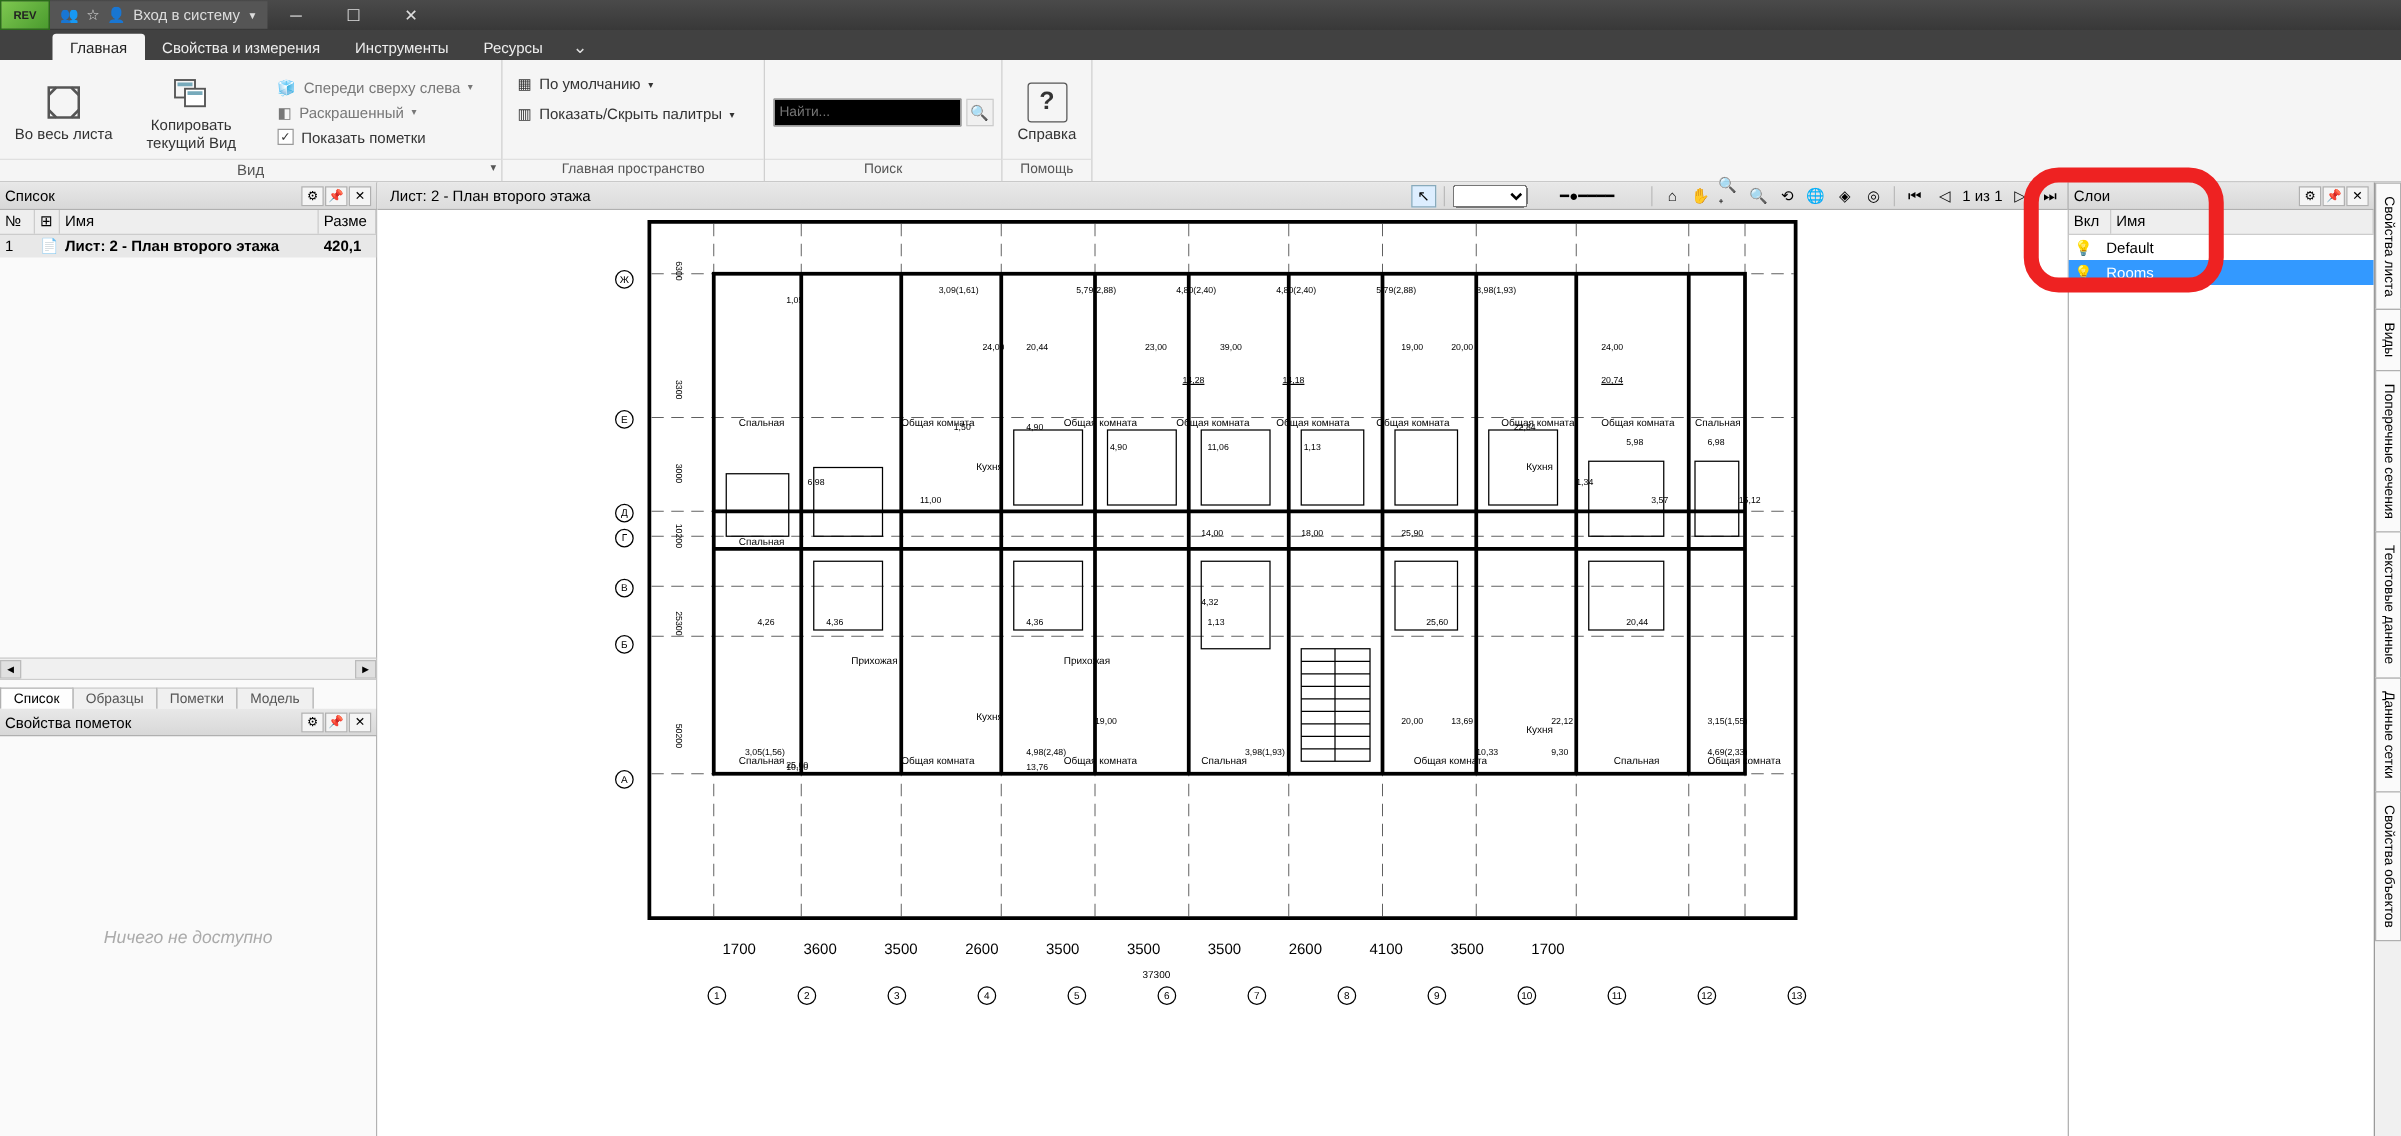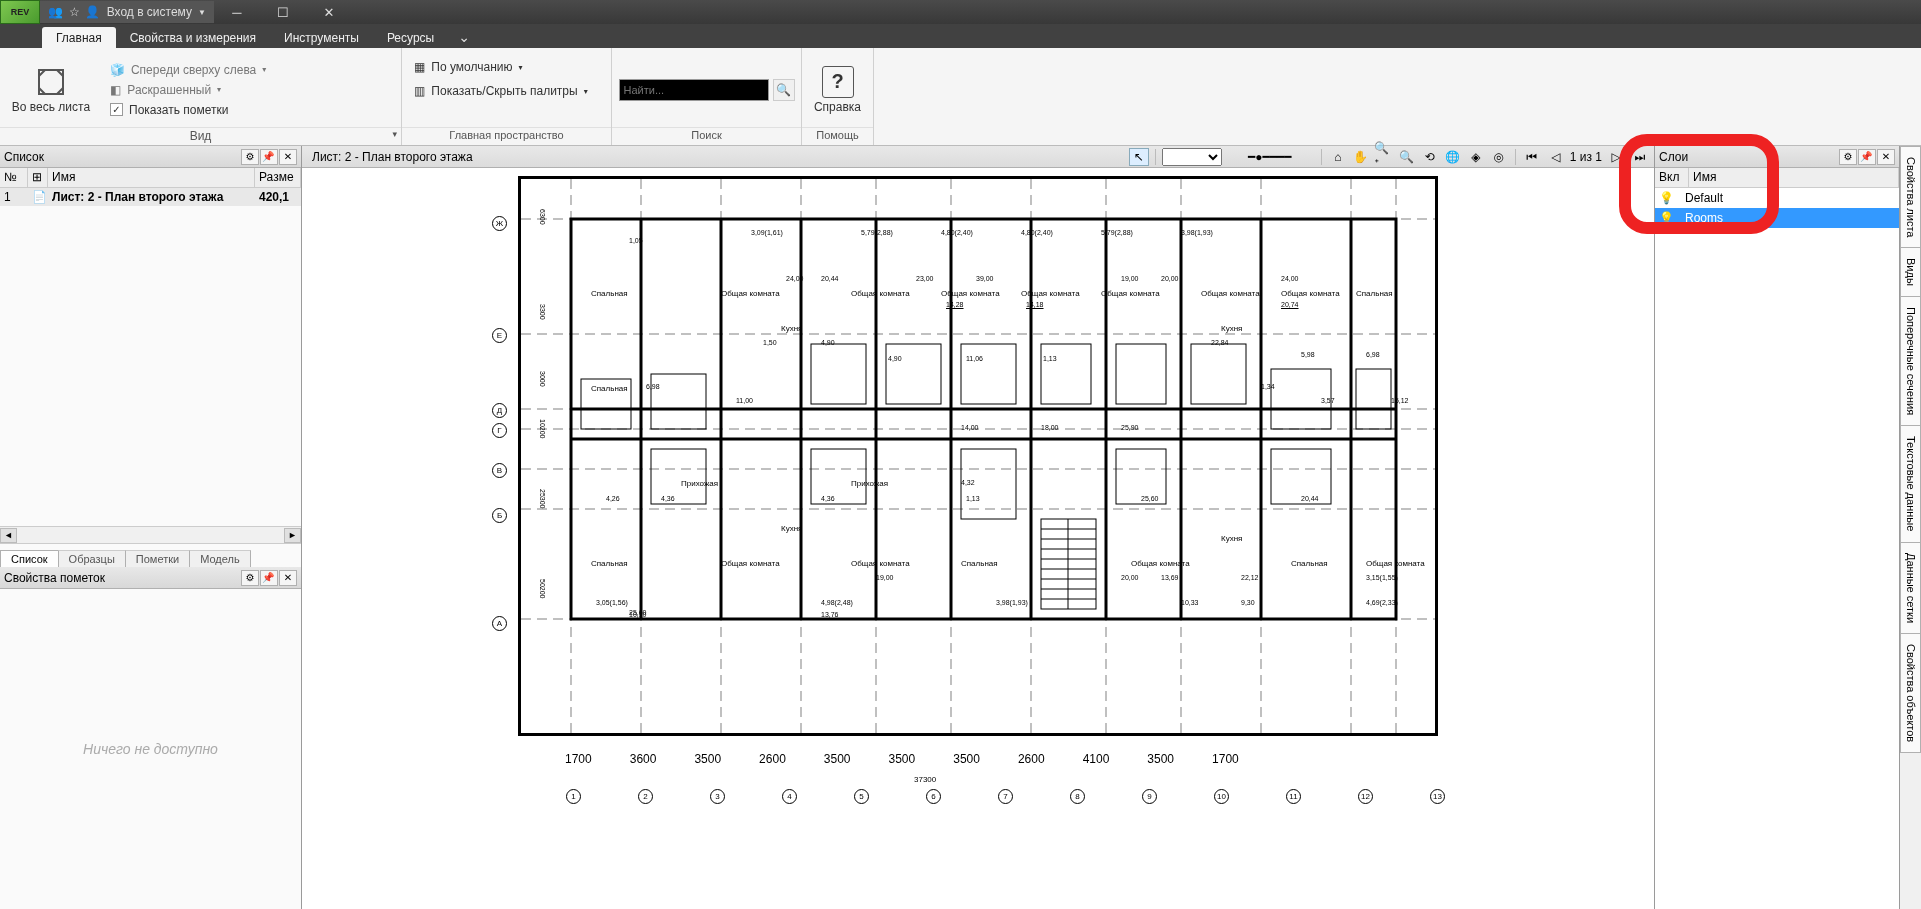--- a/index.html
+++ b/index.html
@@ -53,21 +53,21 @@
 .canvas-area{ flex:1; display:flex; flex-direction:column; background:#fff;}
 .canvas-tb{ height:22px; background:linear-gradient(#e8e8e8,#dcdcdc); border-bottom:1px solid #b0b0b0; display:flex; align-items:center; padding:0 4px; gap:3px; font-size:11px;}
 .canvas-tb .sheetname{ padding:0 6px;}
 .canvas-tb .sep{ width:1px; height:16px; background:#bbb; margin:0 3px;}
 .canvas-tb .toolbtn{ width:20px; height:18px; display:flex; align-items:center; justify-content:center; cursor:pointer; border:1px solid transparent;}
 .canvas-tb .toolbtn.on{ border:1px solid #8ab; background:#def;}
 .canvas-tb .spacer{ flex:1;}
 .canvas-tb .pgnav{ display:flex; align-items:center; gap:4px;}
 .canvas-body{ flex:1; background:#fff; position:relative; overflow:hidden; display:flex; align-items:flex-start; justify-content:center; padding:8px 0;}
 .floorplan{ width:920px; height:560px; border:3px solid #000; position:relative; background:#fff; overflow:hidden;}
-.fp-room{ position:absolute; font-size:8px; text-align:center;}
+.fp-room{ position:absolute; font-size:8px; text-align:center;margin-top:45px;}
 .fp-dim{ position:absolute; font-size:7px;}
 .fp-bubble{ position:absolute; width:15px; height:15px; border:1.4px solid #000; border-radius:50%; display:flex; align-items:center; justify-content:center; font-size:8px; background:#fff;}
 
 .rightpanels{ width:245px; border-left:1px solid #9a9a9a; display:flex; flex-direction:column;}
 .layers-list{ background:#fff;}
 .layerrow{ display:flex; height:20px; align-items:center; font-size:11px;}
 .layerrow.sel{ background:#3399ff; color:#fff;}
 .layerrow .bulb{ width:24px; text-align:center;}
 .layerhdr-row{ display:flex; height:20px; background:#eee; border-bottom:1px solid #ccc; font-size:11px;}
 .layerhdr-row > div{ border-right:1px solid #ccc; padding:2px 4px;}
@@ -109,20 +109,29 @@
 
 <div class="ribbon">
   <div class="rgroup" style="width:402px">
     <div class="rgroup-body">
       <div class="bigbtn" style="width:90px">
         <div class="icon"><svg class="ic" viewBox="0 0 32 32">
               <rect x="4" y="4" width="24" height="24" fill="none" stroke="#555" stroke-width="2"></rect>
               <path d="M10 4L4 10 M22 4L28 10 M4 22L10 28 M28 22L22 28" stroke="#555" stroke-width="2"></path>
             </svg></div>
         <span>Во весь листа</span>
+      </div>
+      <div class="bigbtn" style="width:110px">
+        <div class="icon"><svg class="ic" viewBox="0 0 32 32">
+              <rect x="3" y="5" width="16" height="14" fill="none" stroke="#555" stroke-width="1.5"></rect>
+              <rect x="11" y="12" width="16" height="14" fill="#fff" stroke="#555" stroke-width="1.5"></rect>
+              <rect x="5" y="7" width="12" height="3" fill="#7ab"></rect>
+              <rect x="13" y="14" width="12" height="3" fill="#7ab"></rect>
+            </svg></div>
+        <span>Копировать текущий Вид</span>
       </div>
       <div style="display:flex; flex-direction:column; gap:2px; padding-left:6px;">
         <div class="smallbtn">
             <span>🧊</span>
             <span>Спереди сверху слева</span>
             <span style="font-size:8px">▾</span>
           </div>
         <div class="smallbtn">
             <span>◧</span>
             <span>Раскрашенный</span>
@@ -449,21 +458,21 @@
               <div class="fp-dim" style="left: 75px; top: 420px;">3,05(1,56)</div>
               <div class="fp-dim" style="left: 300px; top: 420px;">4,98(2,48)</div>
               <div class="fp-dim" style="left: 475px; top: 420px;">3,98(1,93)</div>
               <div class="fp-dim" style="left: 660px; top: 420px;">10,33</div>
               <div class="fp-dim" style="left: 720px; top: 420px;">9,30</div>
               <div class="fp-dim" style="left: 845px; top: 420px;">4,69(2,33)</div>
               <div class="fp-dim" style="left: 440px; top: 300px;">4,32</div>
             </div>
         </div>
 
-        <div id="bottom-dims" style="position:absolute; left:47px; bottom:-30px; display:flex; gap:38px; font-size:8px;">
+        <div id="bottom-dims" style="position:absolute; left:60px; bottom:-30px; display:flex; gap:38px; font-size:8px;">
             <span>1700</span>
             <span>3600</span>
             <span>3500</span>
             <span>2600</span>
             <span>3500</span>
             <span>3500</span>
             <span>3500</span>
             <span>2600</span>
             <span>4100</span>
             <span>3500</span>

